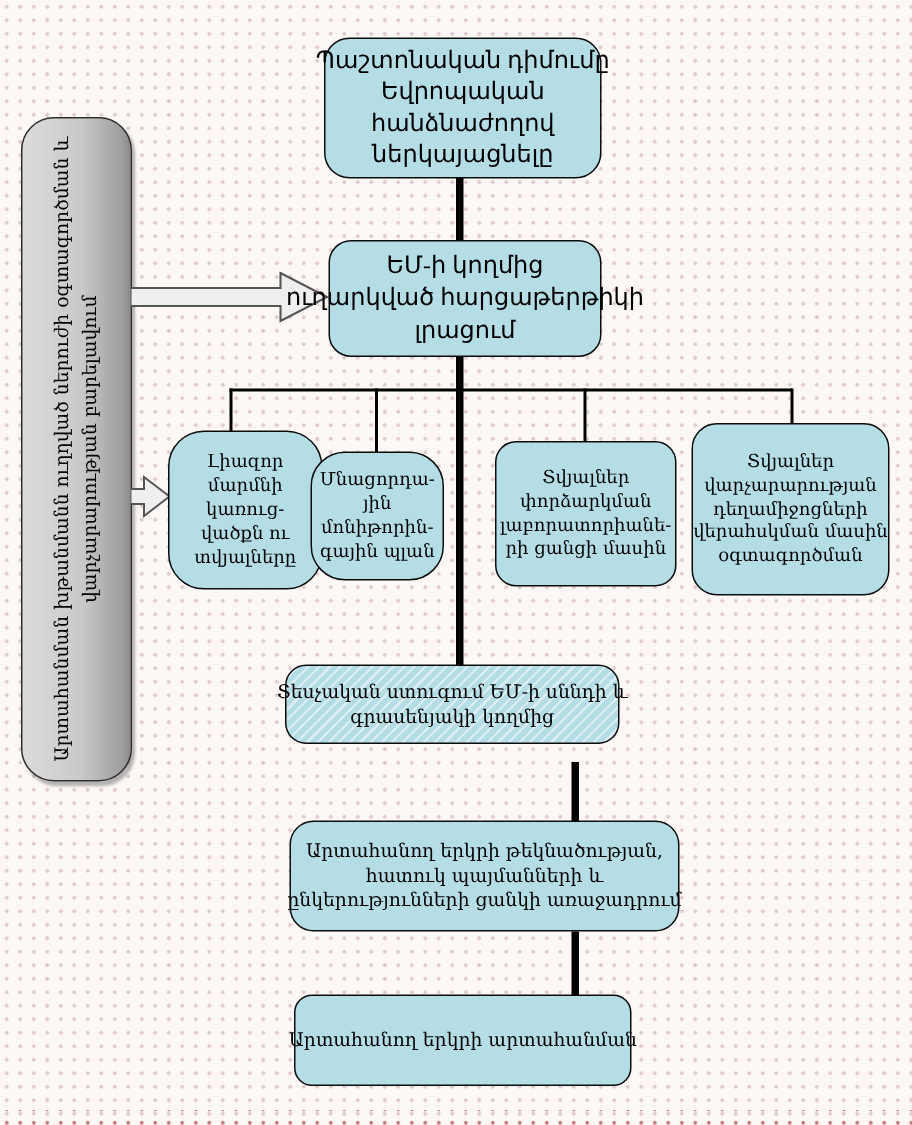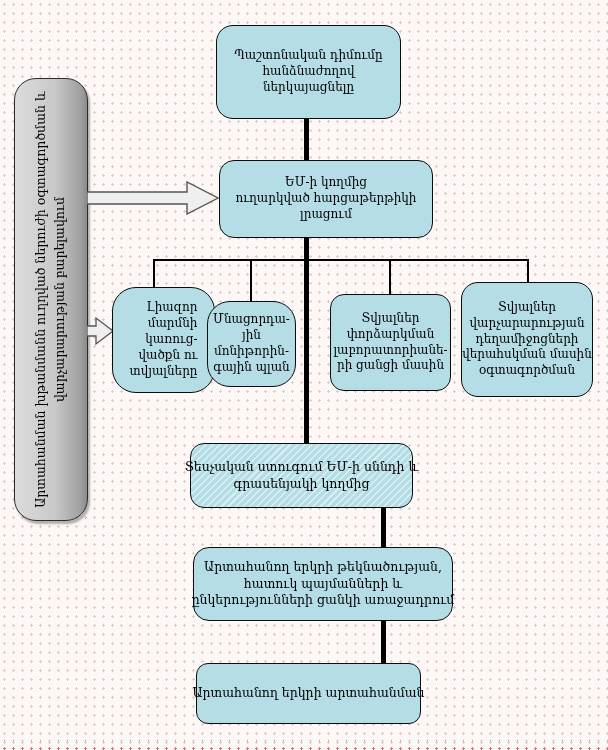--- a/index.html
+++ b/index.html
@@ -51,21 +51,21 @@
     transform:translateY(441px) rotate(-90deg);
     transform-origin:0 0;
     display:flex;flex-direction:column;align-items:center;justify-content:center;
     text-align:center;
     font-size:12.5px;line-height:1.5;color:#000;
   }
   .conn{position:absolute;background:#000;}
   .arrow-svg{position:absolute;}
   .f12{font-size:12px;}
   .f125{font-size:12.5px;}
-  .f13{font-size:12px;}
+  .f13{font-size:16px;font-family:Liberation Serif, serif;}
 </style>
 </head>
 <body>
 
 <div class="canvas">
 
   <div class="sidebar">
     <div class="sidebar-text">
         <div>Արտահանման խթանմանն ուղղված ներուժի օգտագործման և</div>
         <div>վարչարարության բարելավում</div>
@@ -85,34 +85,35 @@
   <svg class="arrow-svg" style="left:87px;top:181px;" width="133" height="34" viewBox="0 0 133 34">
     <polygon points="0,11 100,11 100,1 131,17 100,33 100,23 0,23" fill="#efefef" stroke="#555" stroke-width="1.4"></polygon>
   </svg>
   <svg class="arrow-svg" style="left:87px;top:316px;" width="28" height="30" viewBox="0 0 28 30">
     <polygon points="0,10 9,10 9,2 26,15 9,28 9,20 0,20" fill="#efefef" stroke="#555" stroke-width="1.3"></polygon>
   </svg>
 
   <div class="node f13" style="left:216px;top:25px;width:185px;height:94px;border-radius:17px;">
     <div class="txt">
         <div>Պաշտոնական դիմումը</div>
+        <div>Եվրոպական</div>
         <div>հանձնաժողով</div>
         <div>ներկայացնելը</div>
       </div>
   </div>
 
-  <div class="node f13" style="left:219px;top:160px;width:214px;height:78px;border-radius:15px;">
+  <div class="node f13" style="left:219px;top:160px;width:182px;height:78px;border-radius:15px;">
     <div class="txt">
         <div>ԵՄ-ի կողմից</div>
         <div>ուղարկված հարցաթերթիկի</div>
         <div>լրացում</div>
       </div>
   </div>
 
-  <div class="node f12" style="left:112px;top:287px;width:103px;height:106px;border-radius:24px;text-align:right;">
+  <div class="node f12" style="left:112px;top:287px;width:103px;height:106px;border-radius:24px;">
     <div class="txt">
         <div>Լիազոր</div>
         <div>մարմնի</div>
         <div>կառուց-</div>
         <div>վածքն ու</div>
         <div>տվյալները</div>
       </div>
   </div>
 
   <div class="node f12" style="left:207px;top:301px;width:89px;height:86px;border-radius:23px;">
@@ -136,21 +137,21 @@
   <div class="node f12" style="left:461px;top:282px;width:132px;height:115px;border-radius:17px;">
     <div class="txt">
         <div>Տվյալներ</div>
         <div>վարչարարության</div>
         <div>դեղամիջոցների</div>
         <div>վերահսկման մասին</div>
         <div>օգտագործման</div>
       </div>
   </div>
 
-  <div class="node hatch f125" style="left:190px;top:443px;width:223px;height:65px;border-radius:14px;text-align:center;">
+  <div class="node hatch f125" style="left:190px;top:443px;width:223px;height:53px;border-radius:14px;text-align:center;">
     <div class="txt">
         <div>Տեսչական ստուգում ԵՄ-ի սննդի և</div>
         <div>գրասենյակի կողմից</div>
       </div>
   </div>
 
   <div class="node f125" style="left:193px;top:547px;width:260px;height:74px;border-radius:16px;">
     <div class="txt">
         <div>Արտահանող երկրի թեկնածության,</div>
         <div>հատուկ պայմանների և</div>

